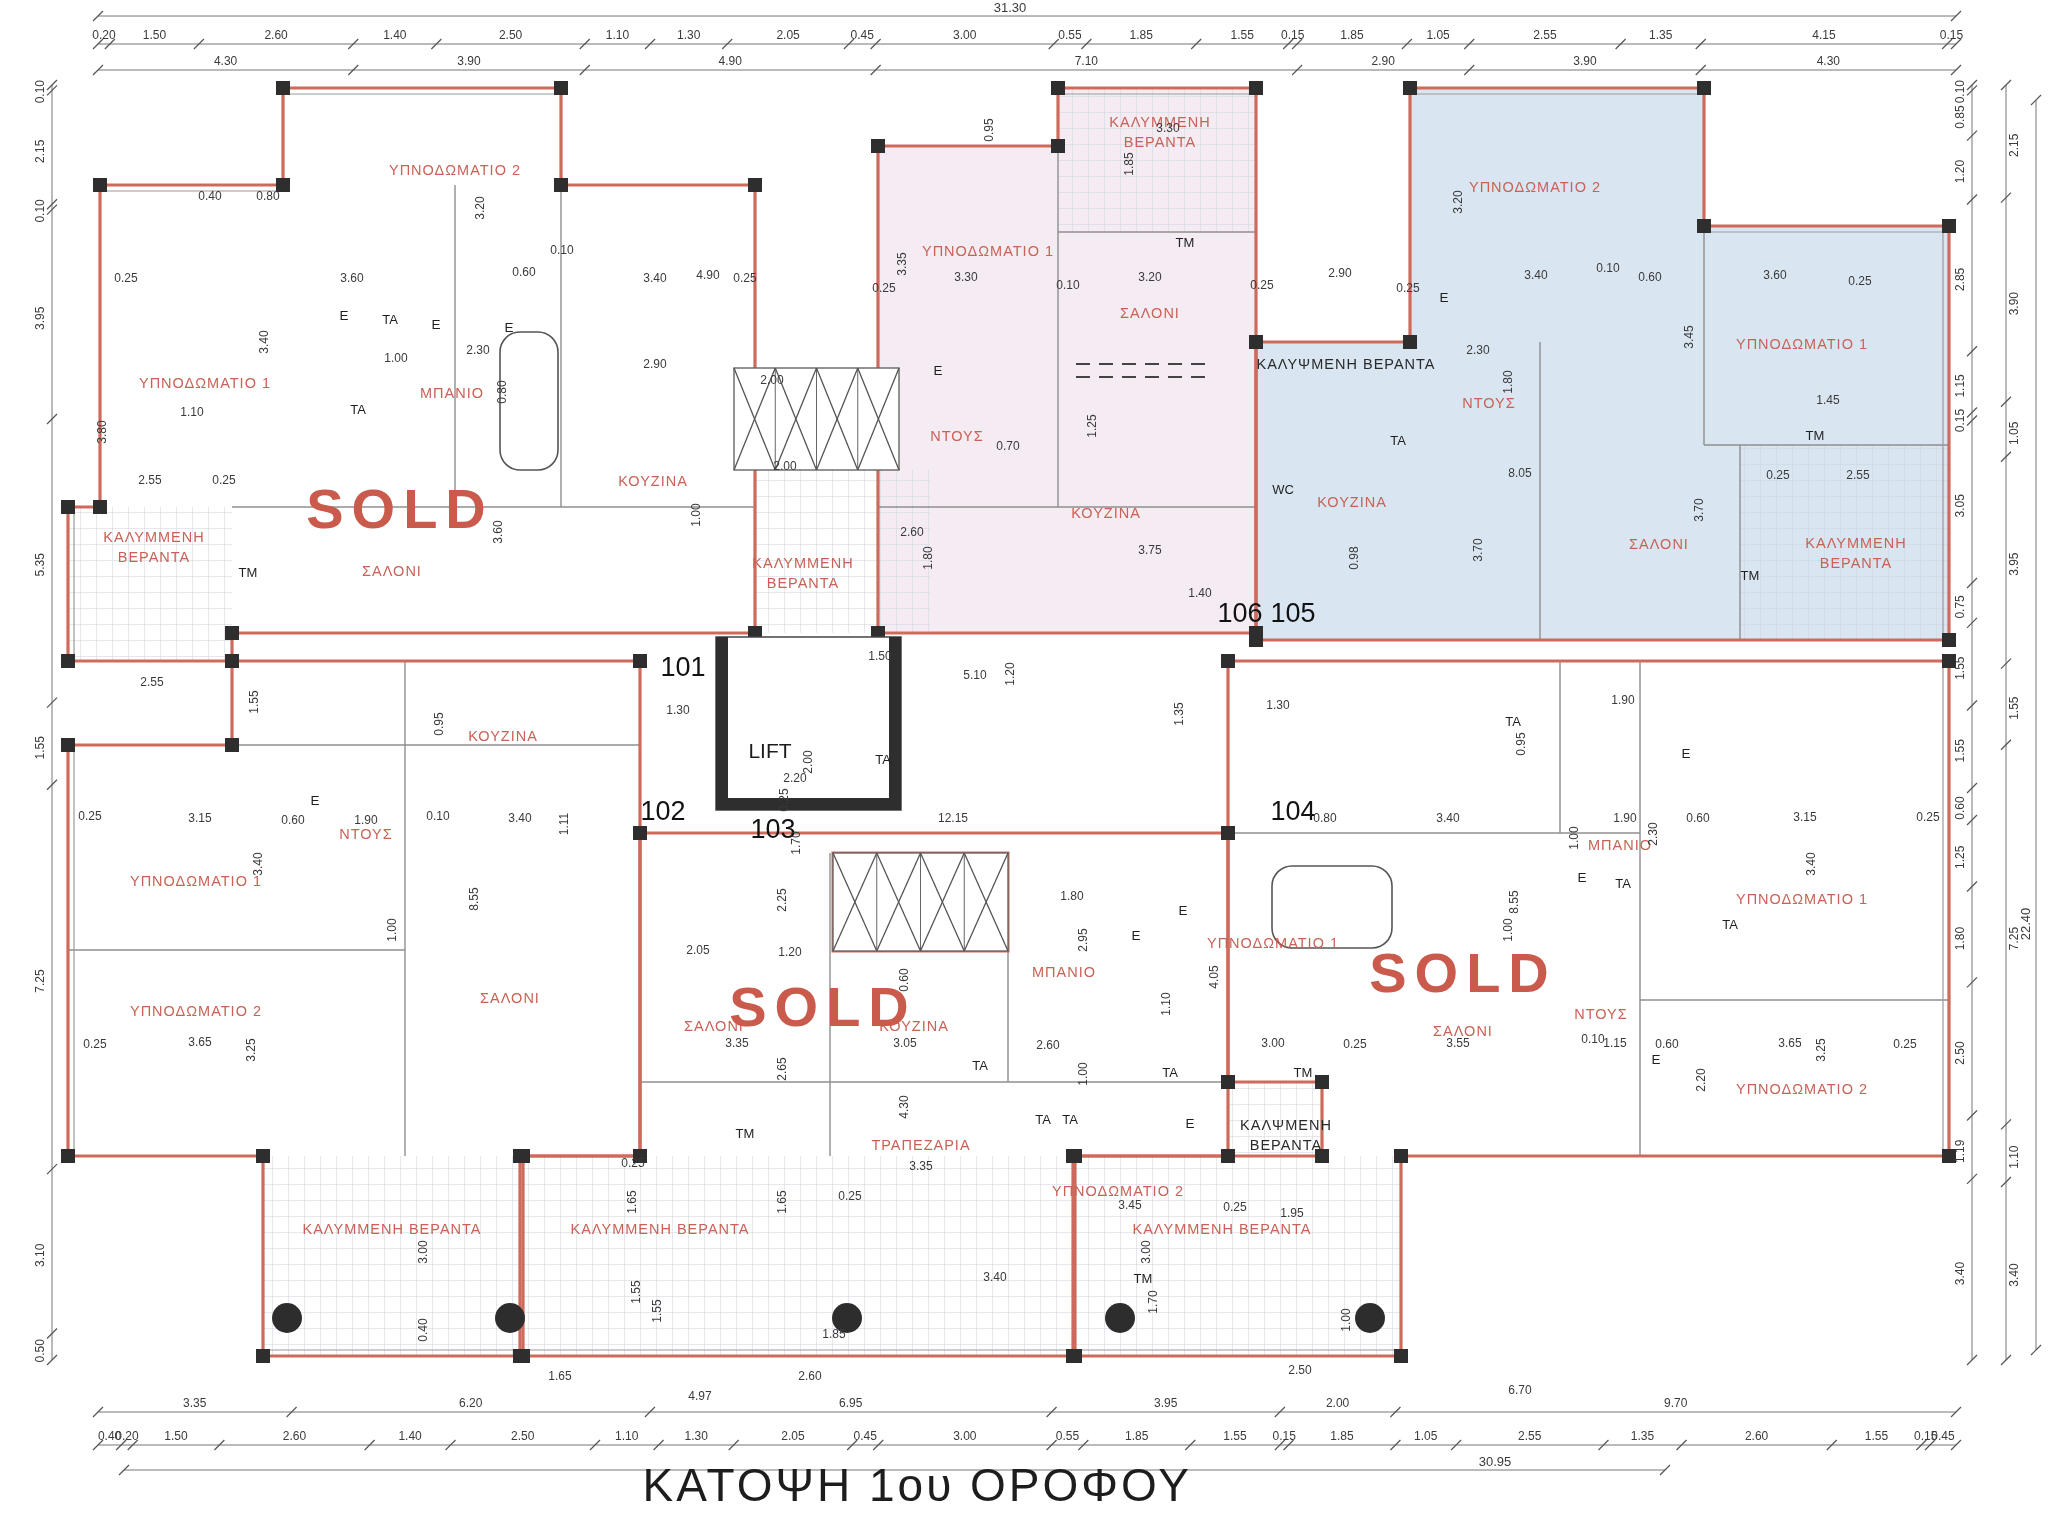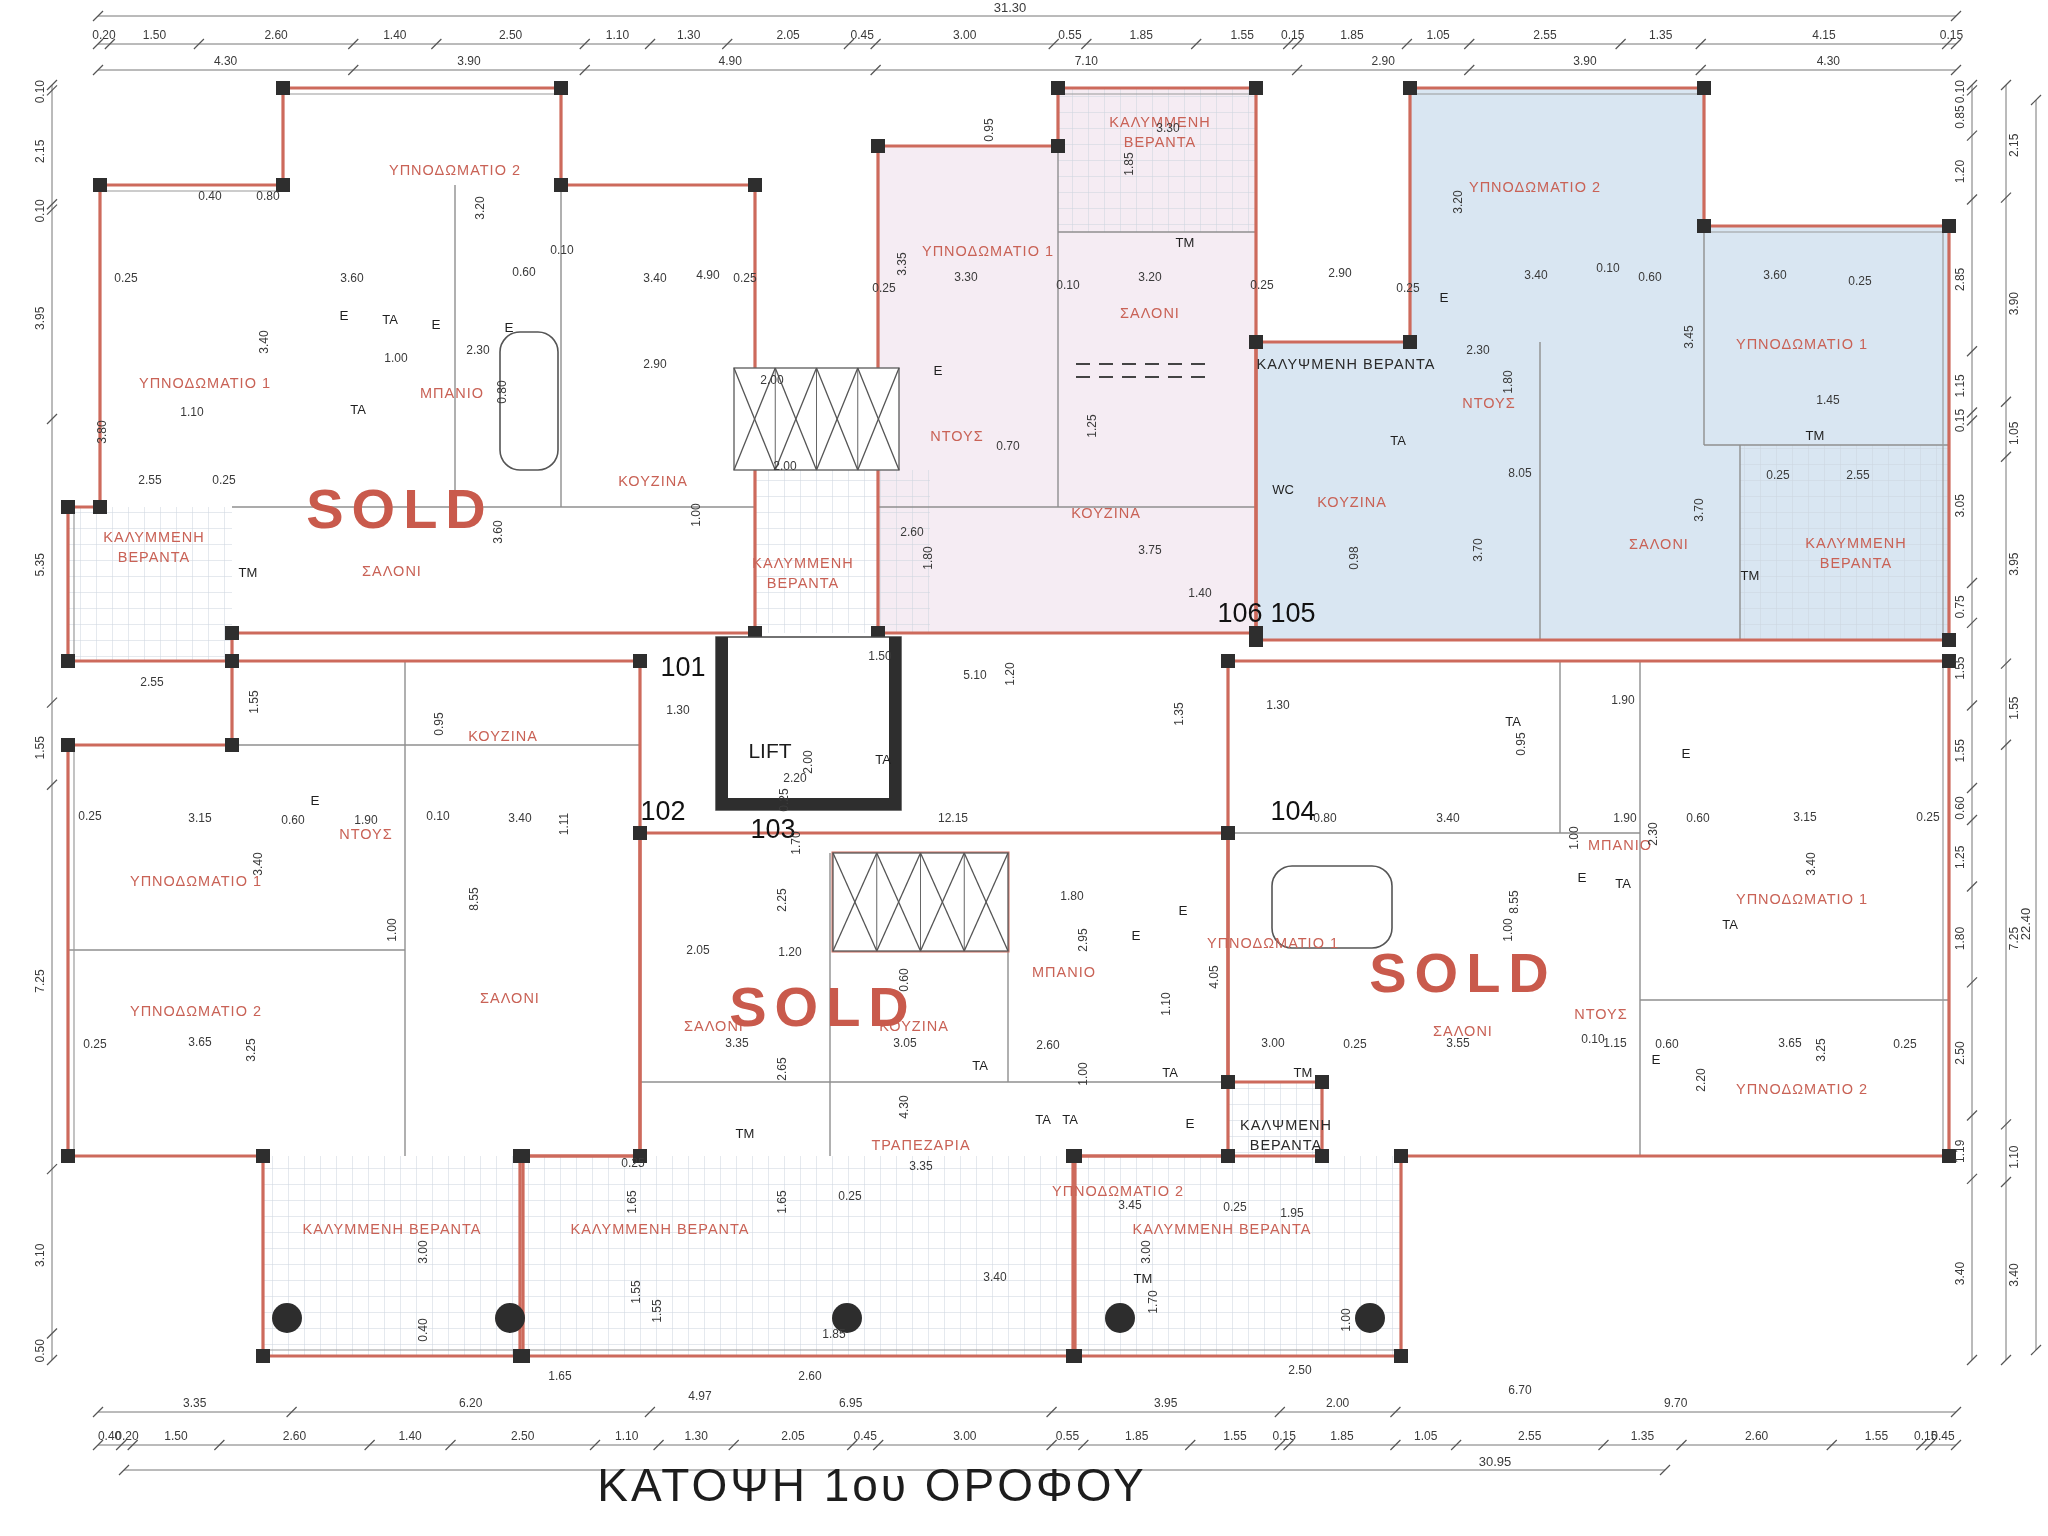--- a/index.html
+++ b/index.html
@@ -1,20 +1,20 @@
 <!DOCTYPE html>
 <html><head>
 <meta charset="utf-8">
 <style>
   html,body{margin:0;padding:0;background:#ffffff;}
   body{width:2048px;height:1536px;position:relative;font-family:"Liberation Sans",sans-serif;overflow:hidden;}
   #stage{position:absolute;inset:0;}
   svg{position:absolute;left:0;top:0;}
   .title{
-    position:absolute;left:552px;top:1458px;width:640px;text-align:center;
+    position:absolute;left:552px;top:1458px;width:640px;text-align:right;
     font-size:46px;color:#1d1d1d;letter-spacing:3px;white-space:nowrap;
   }
 </style>
 </head>
 <body>
 
 <div id="stage">
   <svg id="plan" width="2048" height="1536" viewBox="0 0 2048 1536" aria-label="floor plan">
       <defs>
         <pattern id="gridpat" width="16" height="16" patternUnits="userSpaceOnUse">

